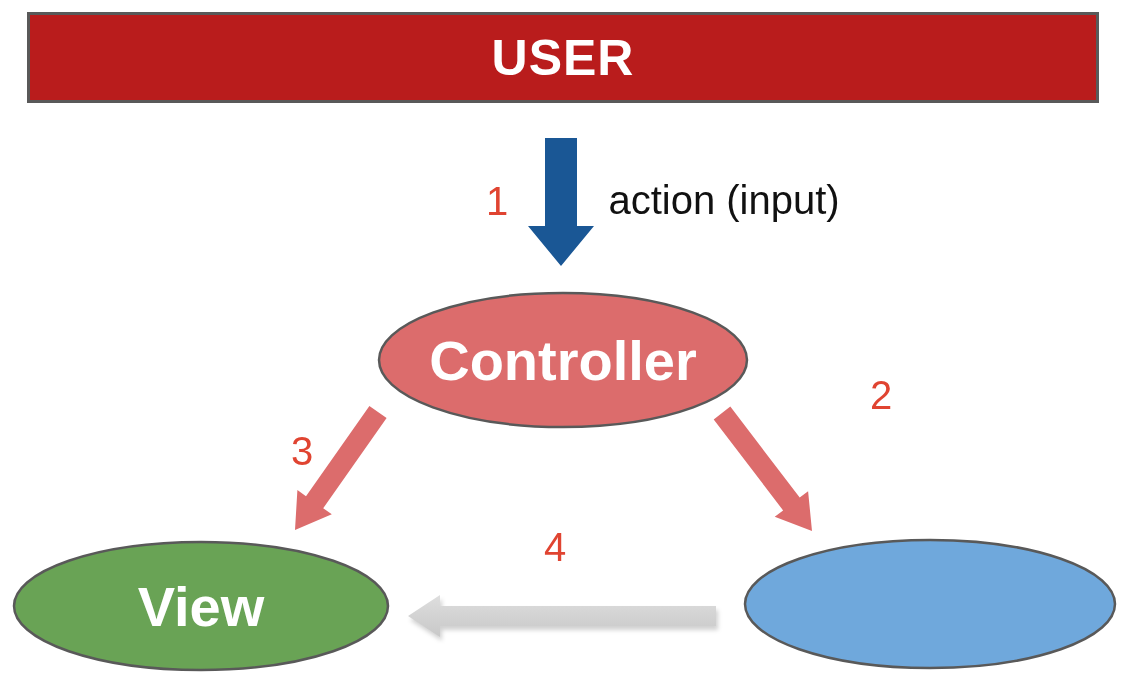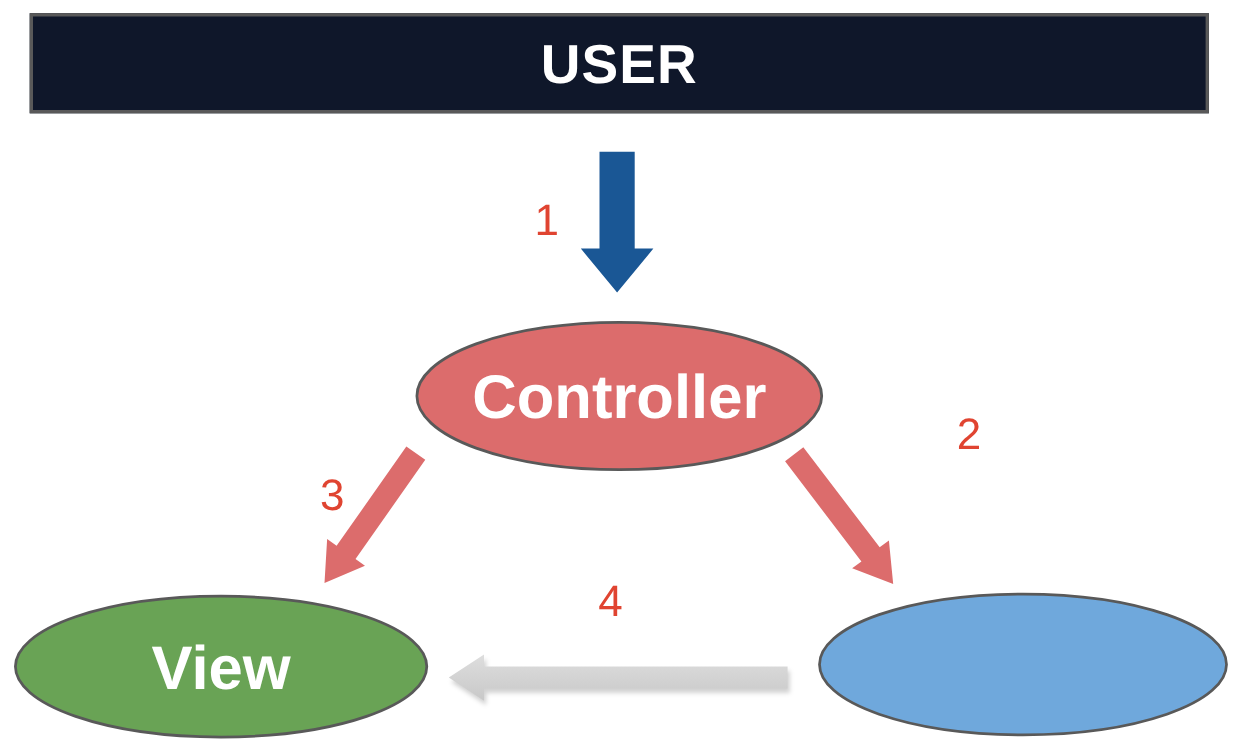--- a/index.html
+++ b/index.html
@@ -65,21 +65,21 @@
     color: #111111;
     white-space: nowrap;
   }
   .shadowed { filter: drop-shadow(2px 4px 2px rgba(0,0,0,0.18)); }
 </style>
 </head>
 <body>
 
 <div class="canvas">
 
-  <div class="banner" style="background: #0f172a; border-color: rgb(89, 89, 89); justify-content: center;">
+  <div class="banner" style="background: #b91c1c; border-color: rgb(89, 89, 89); justify-content: center;">
     <span>USER</span>
   </div>
 
   <svg class="diagram-svg" viewBox="0 0 1125 681">
     <defs>
       <linearGradient id="grayGrad" x1="0" y1="0" x2="0" y2="1">
         <stop offset="0" stop-color="#dedede"></stop>
         <stop offset="1" stop-color="#c8c8c8"></stop>
       </linearGradient>
     </defs>
@@ -98,14 +98,15 @@
   </svg>
 
   <div class="node-label controller">Controller</div>
   <div class="node-label view">View</div>
 
   <div class="step-num" style="left: 497px; top: 201px; color: rgb(224, 68, 49);">1</div>
   <div class="step-num" style="left: 881px; top: 395px; color: rgb(224, 68, 49);">2</div>
   <div class="step-num" style="left: 302px; top: 451px; color: rgb(224, 68, 49);">3</div>
   <div class="step-num" style="left: 555px; top: 547px; color: rgb(224, 68, 49);">4</div>
 
+  <div class="edge-label" style="left:724px; top:200px;">action (input)</div>
 
 </div>
 
 </body></html>

